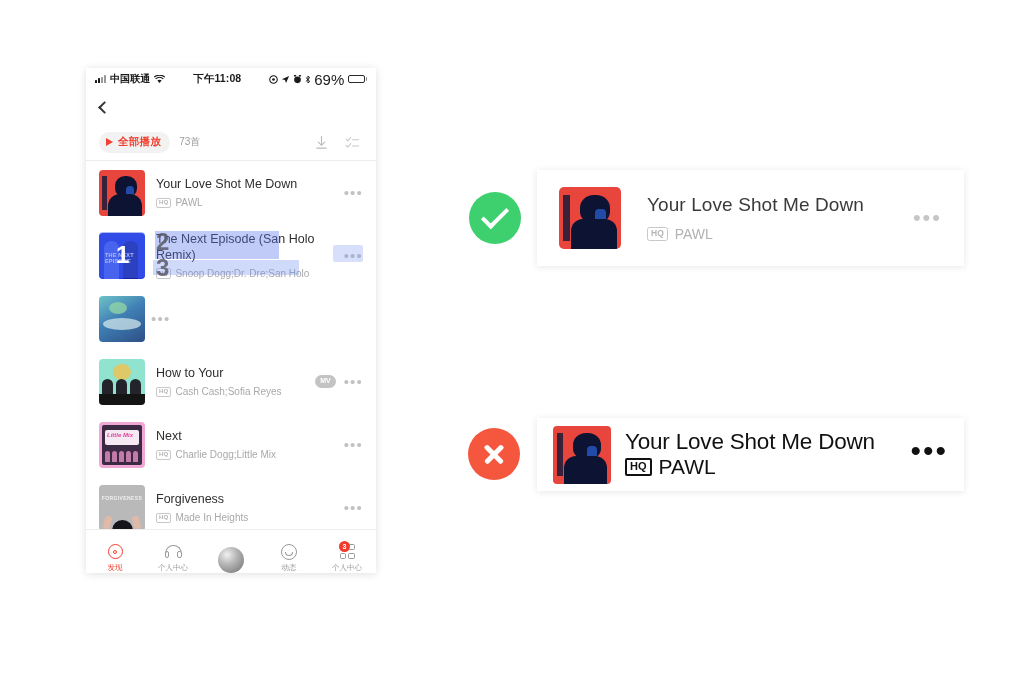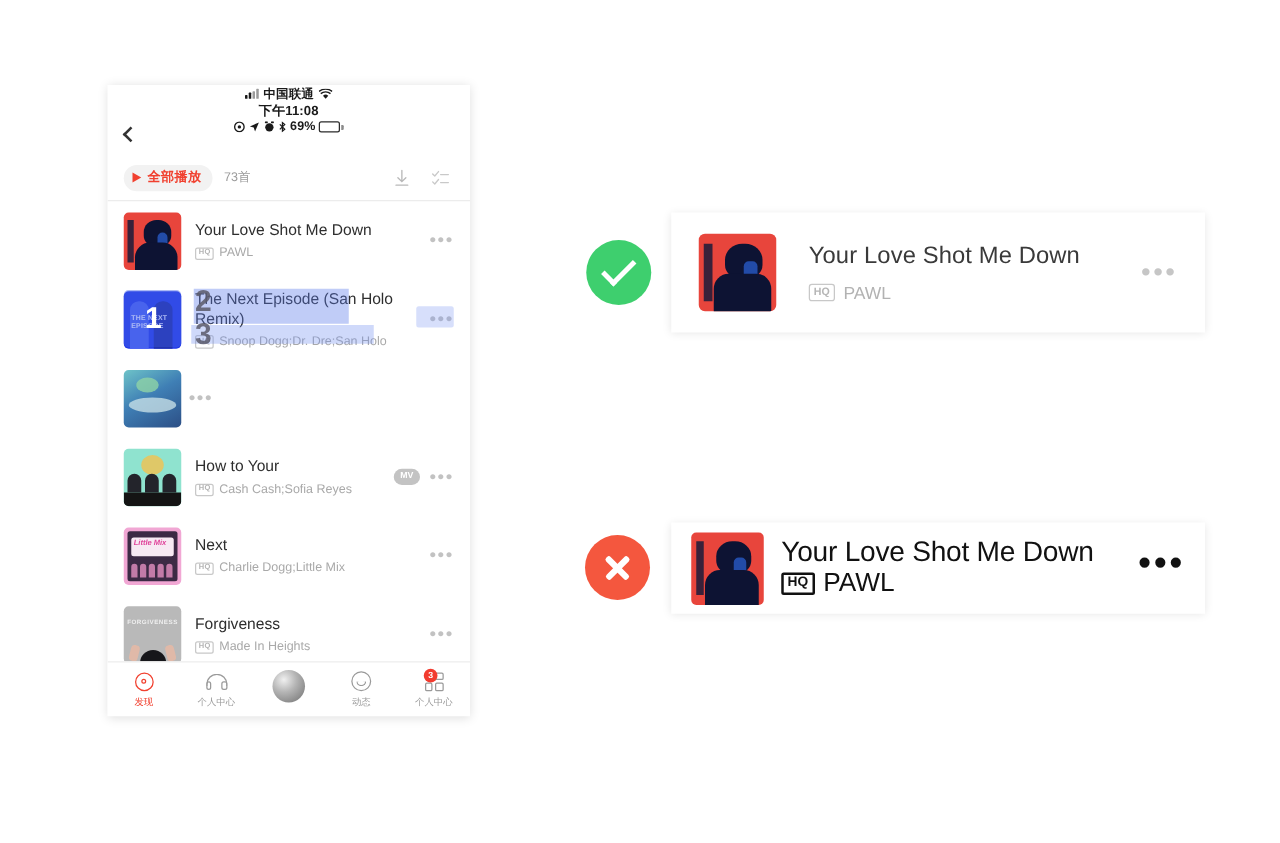--- a/index.html
+++ b/index.html
@@ -18,35 +18,34 @@
     background: #ffffff;
     box-shadow: 0 1px 8px rgba(0,0,0,0.13);
     overflow: hidden;
   }
 
   
   .statusbar {
     height: 22px; display: flex; align-items: center;
     padding: 0 9px; font-size: 10px; font-weight: bold; color: #1a1a1a;
     letter-spacing: .1px;
-    flex-direction: column;
   }
   .sb-left { display: flex; align-items: center; gap: 4px; flex: 0 0 auto; }
   .sb-mid { flex: 1; text-align: center; font-size: 10.5px; font-weight: bold; }
   .sb-right { display: flex; align-items: center; gap: 3px; flex: 0 0 auto; }
   .sig { display: inline-flex; align-items: flex-end; gap: 1px; height: 8px; }
   .sig i { display: block; width: 2px; background: #1a1a1a; border-radius: .5px; }
   .sig i:nth-child(1){height:3px}.sig i:nth-child(2){height:5px}
   .sig i:nth-child(3){height:6.5px;background:#9a9a9a}.sig i:nth-child(4){height:8px;background:#9a9a9a}
   .carrier { font-size: 10px; font-weight: bold; }
   .batt { display: inline-flex; align-items: center; }
   .batt .shell { width: 17px; height: 8.5px; border: 1px solid #2a2a2a; border-radius: 2px; padding: 1px; }
   .batt .fill { height: 100%; width: 70%; background: #1a1a1a; border-radius: 1px; }
   .batt .cap { width: 1.5px; height: 4px; background: #8a8a8a; border-radius: 0 1px 1px 0; margin-left: 1px; }
-  .pct { font-size: 10px; font-weight: bold; }
+  .pct { font-size: 15px; font-weight: normal; }
 
   
   .navbar { height: 34px; display: flex; align-items: center; position: relative; }
   .backbtn { width: 34px; display: flex; align-items: center; justify-content: center; }
   .chev { width: 9px; height: 9px; border-left: 2px solid #333; border-bottom: 2px solid #333;
           transform: rotate(45deg); margin-left: 3px; }
   .nav-title { position: absolute; left: 0; right: 0; text-align: center;
                font-size: 13.5px; font-weight: bold; color: #2b2b2b; pointer-events: none; }
 
   
@@ -139,21 +138,21 @@
               background: rgba(110,140,240,0.33); }
   .sel-dots { position: absolute; right: 13px; top: 21px; width: 30px; height: 17px;
               background: rgba(110,140,240,0.28); border-radius: 2px; }
   .mark { position: absolute; font-weight: bold; font-family: "Liberation Sans", sans-serif; }
   .mark-1 { left: 30px; top: 17px; font-size: 24px; color: #ffffff; }
   .mark-2 { left: 70px; top: 4px;  font-size: 24px; color: #5b5b6b; opacity: .85; }
   .mark-3 { left: 70px; top: 30px; font-size: 24px; color: #5b5b6b; opacity: .85; }
 
   
   .tabbar { position: absolute; left: 0; bottom: 0; width: 290px; height: 44px;
-            background: #fff; border-top: 1px solid #ededed; display: flex; align-items: center; }
+            background: #fff; border-top: 1px solid #ededed; display: flex; align-items: flex-end; }
   .tab { flex: 1; display: flex; flex-direction: column; align-items: center; gap: 3px; position: relative; }
   .tab .lbl { font-size: 7.5px; color: #9a9a9a; }
   .tab.active .lbl { color: #f1402f; }
   .ico { height: 17px; display: flex; align-items: center; justify-content: center; }
   .disc-o { width: 15px; height: 15px; border: 1.6px solid #f1402f; border-radius: 50%;
             display: flex; align-items: center; justify-content: center; }
   .disc-i { width: 4px; height: 4px; border: 1.4px solid #f1402f; border-radius: 50%; }
   .hp { position: relative; width: 17px; height: 13px; }
   .hp .arc { position: absolute; left: 0; top: 0; width: 17px; height: 10px;
              border: 1.6px solid #9a9a9a; border-bottom: none; border-radius: 9px 9px 0 0; }

